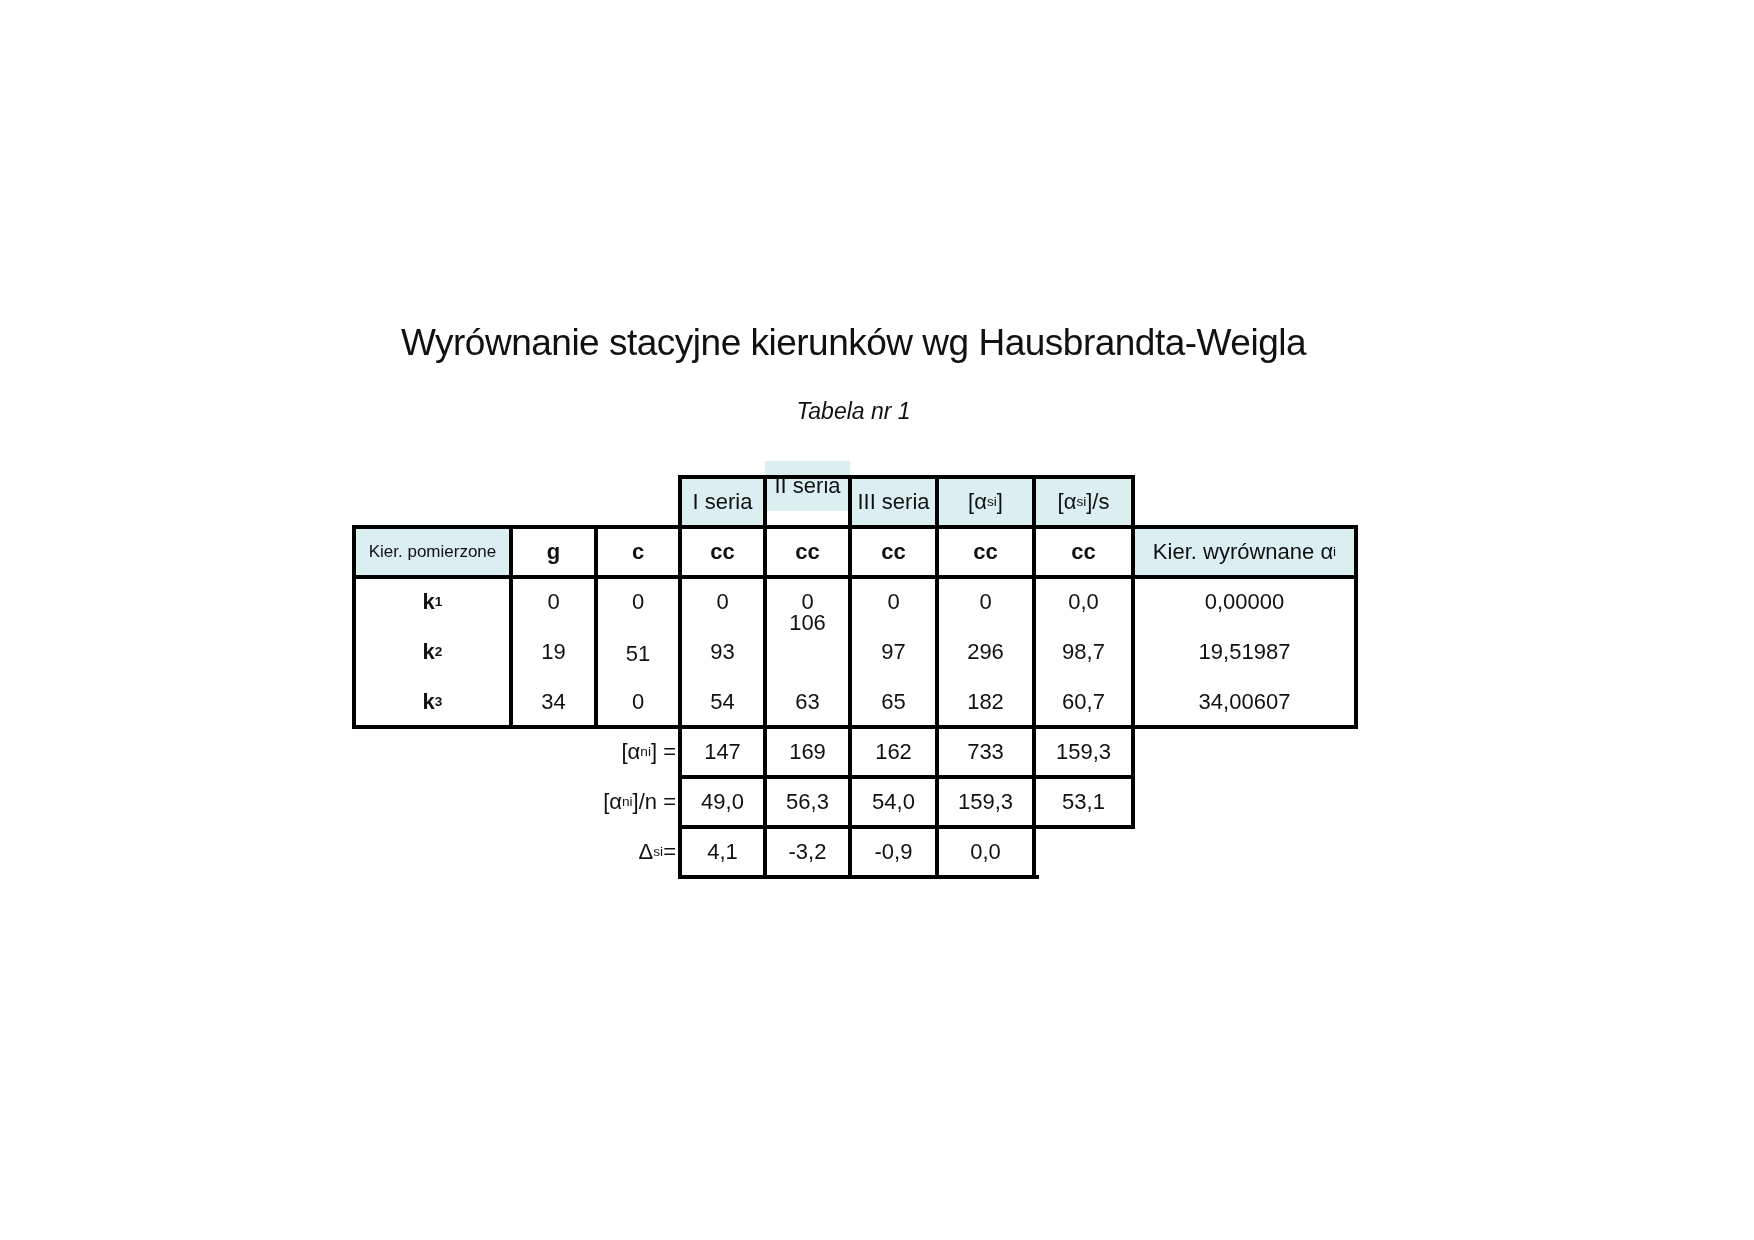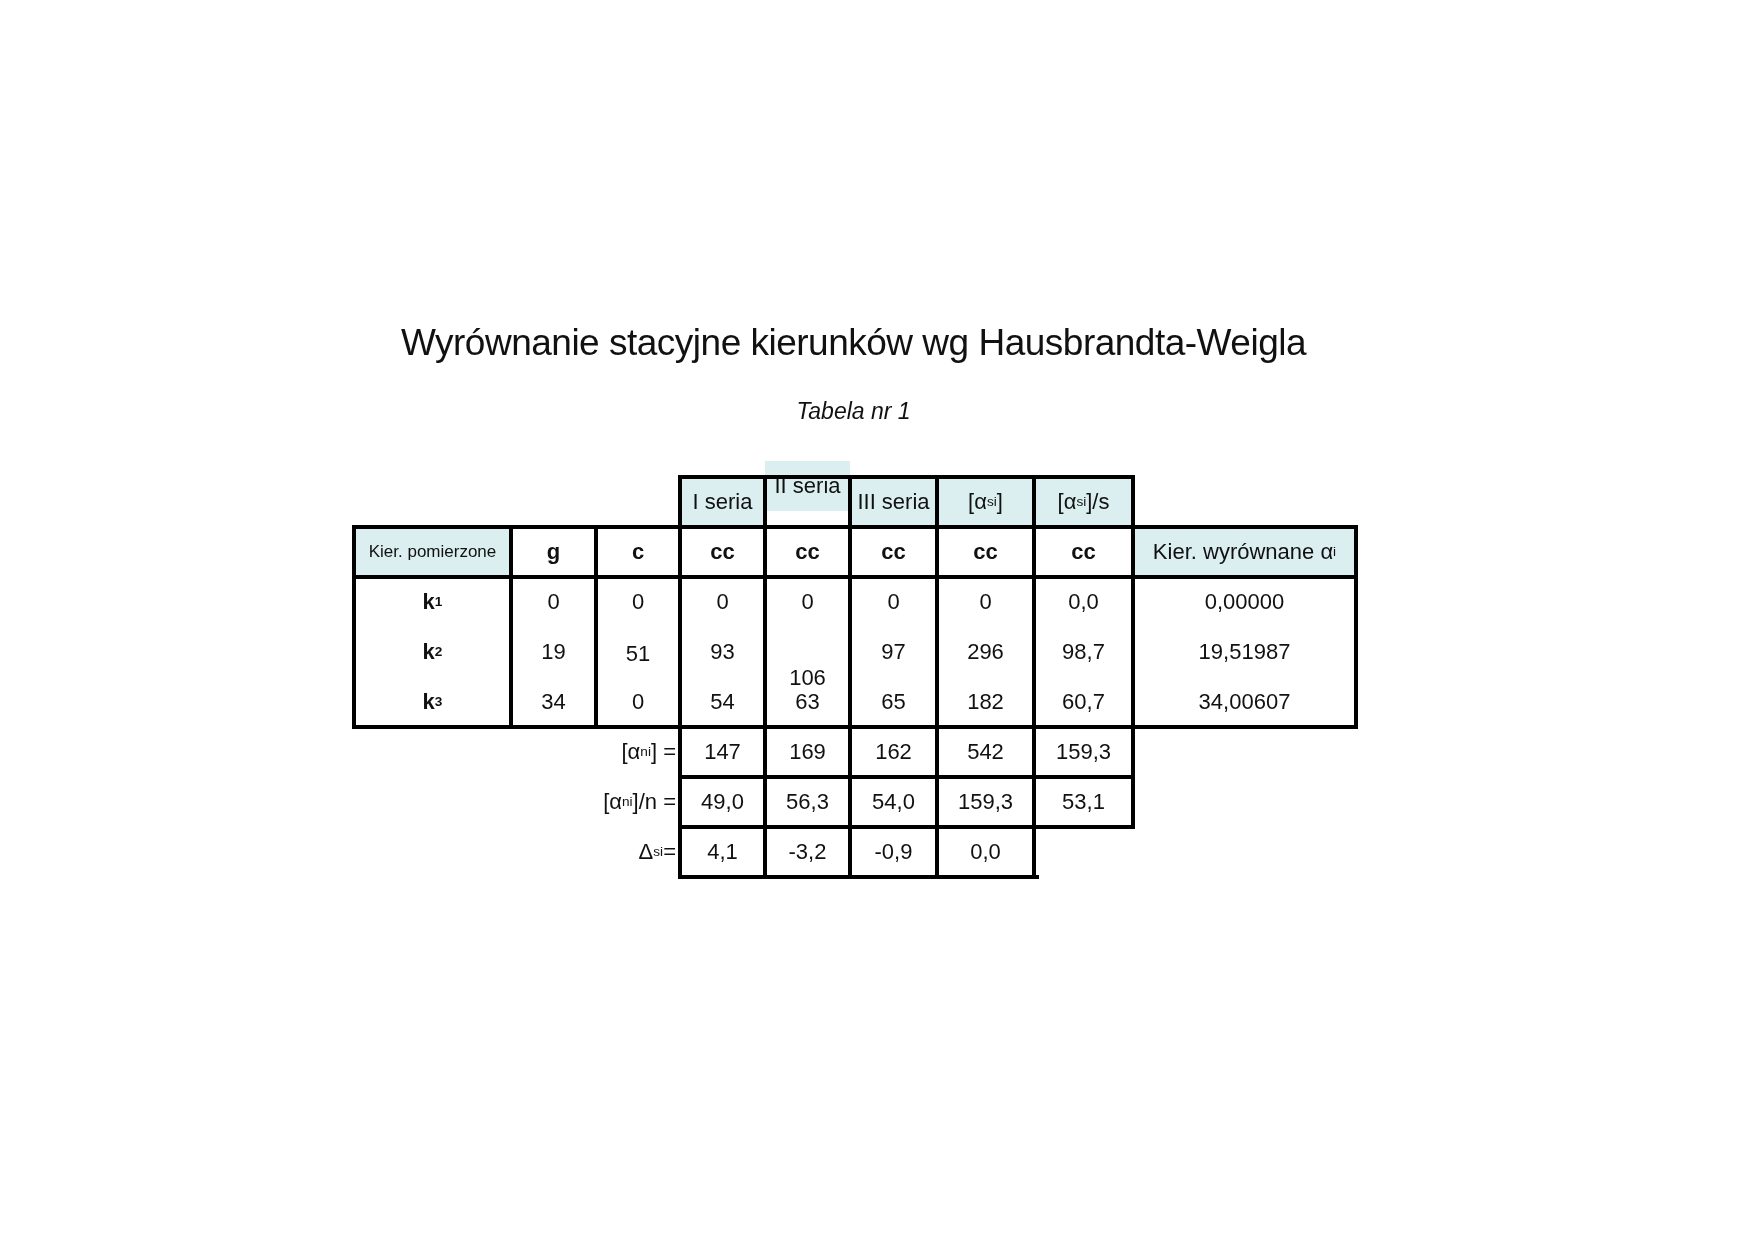--- a/index.html
+++ b/index.html
@@ -66,21 +66,21 @@
   <div class="cell" style="left:1133px;top:577px;width:223px;height:50px;">0,00000</div>
 </div>
 <div>
   <div class="cell bold" style="left:354px;top:627px;width:157px;height:50px;">
       <span>k</span>
       <sub>2</sub>
     </div>
   <div class="cell" style="left:511px;top:627px;width:85px;height:50px;">19</div>
   <div class="cell" style="left:596px;top:629px;width:84px;height:50px;">51</div>
   <div class="cell" style="left:680px;top:627px;width:85px;height:50px;">93</div>
-  <div class="cell" style="left:765px;top:653px;width:85px;height:50px;">106</div>
+  <div class="cell" style="left:765px;top:598px;width:85px;height:50px;">106</div>
   <div class="cell" style="left:850px;top:627px;width:87px;height:50px;">97</div>
   <div class="cell" style="left:937px;top:627px;width:97px;height:50px;">296</div>
   <div class="cell" style="left:1034px;top:627px;width:99px;height:50px;">98,7</div>
   <div class="cell" style="left:1133px;top:627px;width:223px;height:50px;">19,51987</div>
 </div>
 <div>
   <div class="cell bold" style="left:354px;top:677px;width:157px;height:50px;">
       <span>k</span>
       <sub>3</sub>
     </div>
@@ -95,21 +95,21 @@
 </div>
 
 <div class="lbl" style="left:560px;top:727px;width:120px;height:50px;">
   <span>[α</span>
     <sub>ni</sub>
     <span>] =</span>
 </div>
 <div class="cell" style="left:680px;top:727px;width:85px;height:50px;">147</div>
 <div class="cell" style="left:765px;top:727px;width:85px;height:50px;">169</div>
 <div class="cell" style="left:850px;top:727px;width:87px;height:50px;">162</div>
-<div class="cell" style="left:937px;top:727px;width:97px;height:50px;">542</div>
+<div class="cell" style="left:937px;top:727px;width:97px;height:50px;">733</div>
 <div class="cell" style="left:1034px;top:727px;width:99px;height:50px;">159,3</div>
 
 <div class="lbl" style="left:560px;top:777px;width:120px;height:50px;">
   <span>[α</span>
     <sub>ni</sub>
     <span>]/n =</span>
 </div>
 <div class="cell" style="left:680px;top:777px;width:85px;height:50px;">49,0</div>
 <div class="cell" style="left:765px;top:777px;width:85px;height:50px;">56,3</div>
 <div class="cell" style="left:850px;top:777px;width:87px;height:50px;">54,0</div>

